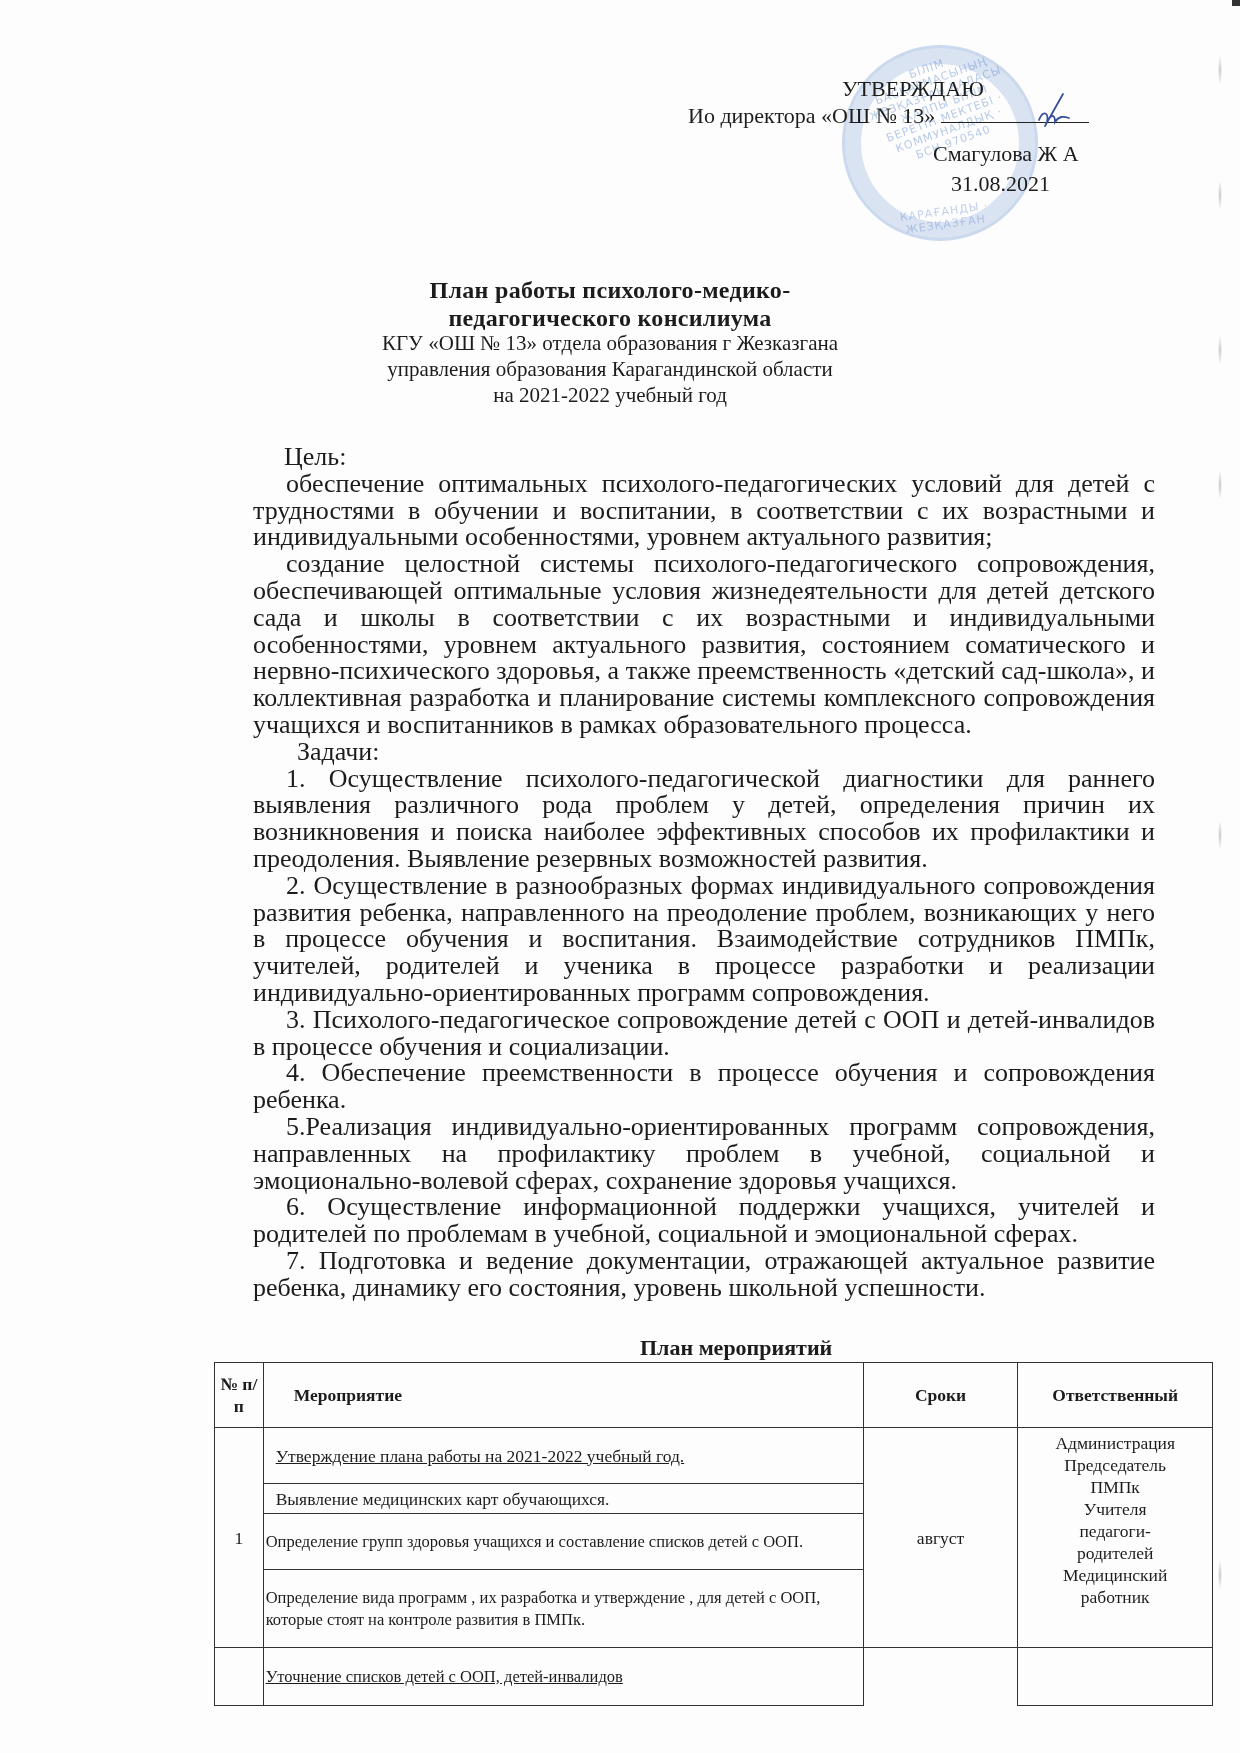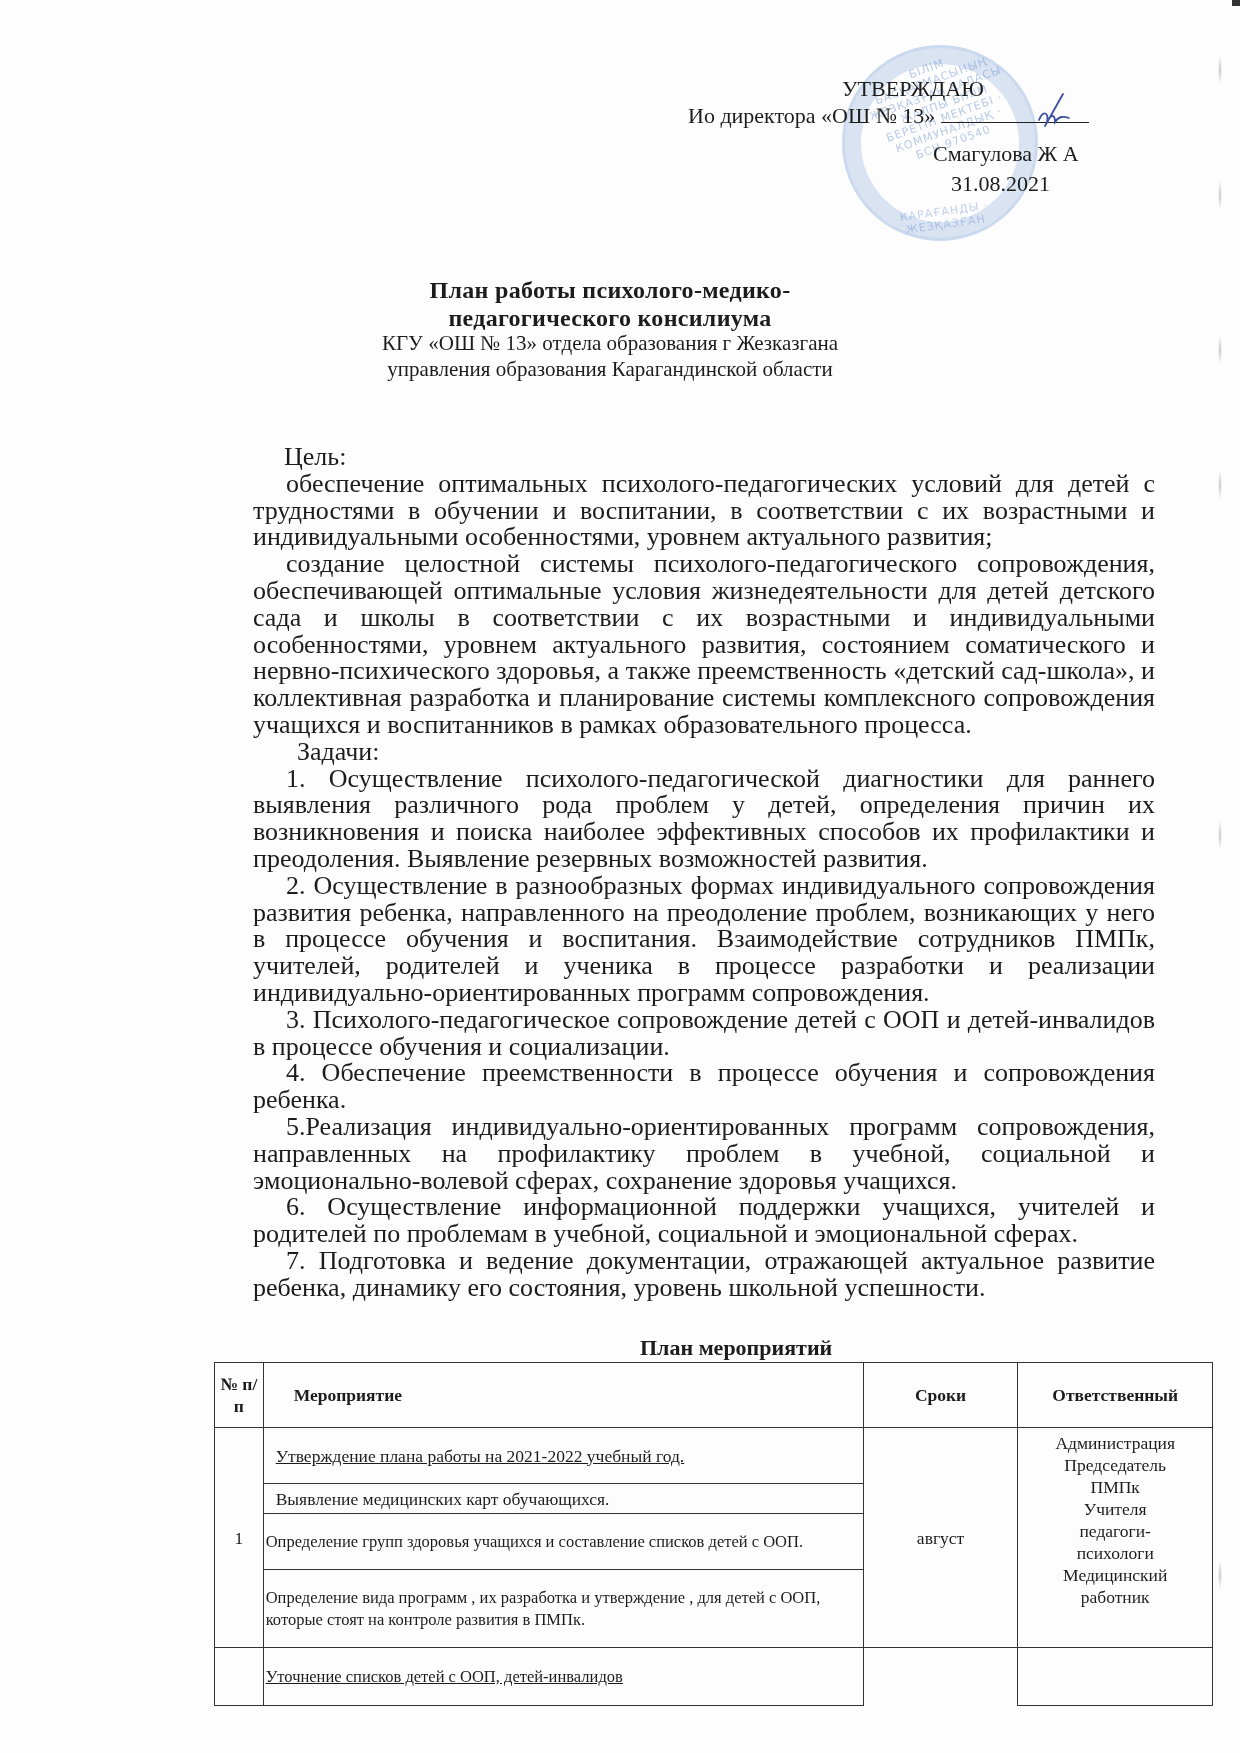--- a/index.html
+++ b/index.html
@@ -88,20 +88,21 @@
   <div class="approve approve-name">Смагулова Ж А</div>
   <div class="approve approve-date">31.08.2021</div>
 
   <div class="title title-main">
     <div>План работы психолого-медико-</div>
     <div>педагогического консилиума</div>
   </div>
   <div class="title title-sub">
     <div>КГУ «ОШ № 13» отдела образования г Жезказгана</div>
     <div>управления образования Карагандинской области</div>
+    <div>на 2021-2022 учебный год</div>
   </div>
 
   <div class="body-text" style="top:444px;">
     <p class="p ind-label">Цель:</p>
     <p class="p ind">обеспечение оптимальных психолого-педагогических условий для детей с трудностями в обучении и воспитании, в соответствии с их возрастными и индивидуальными особенностями, уровнем актуального развития;</p>
     <p class="p ind">создание целостной системы психолого-педагогического сопровождения, обеспечивающей оптимальные условия жизнедеятельности для детей детского сада и школы в соответствии с их возрастными и индивидуальными особенностями, уровнем актуального развития, состоянием соматического и нервно-психического здоровья, а также преемственность «детский сад-школа», и коллективная разработка и планирование системы комплексного сопровождения учащихся и воспитанников в рамках образовательного процесса.</p>
     <p class="p ind-label2">Задачи:</p>
     <p class="p ind">1. Осуществление психолого-педагогической диагностики для раннего выявления различного рода проблем у детей, определения причин их возникновения и поиска наиболее эффективных способов их профилактики и преодоления. Выявление резервных возможностей развития.</p>
     <p class="p ind">2.  Осуществление в разнообразных формах индивидуального сопровождения развития ребенка, направленного на преодоление проблем, возникающих у него  в процессе обучения и воспитания. Взаимодействие сотрудников ПМПк, учителей, родителей и ученика в процессе разработки и реализации индивидуально-ориентированных программ сопровождения.</p>
     <p class="p ind">3.  Психолого-педагогическое сопровождение детей с ООП и детей-инвалидов в процессе обучения и социализации.</p>
@@ -126,21 +127,21 @@
       <tr style="height:56px">
         <td class="c-num" rowspan="4">1</td>
         <td class="c-event ev-justify">Утверждение      плана      работы       на     2021-2022 учебный год.</td>
         <td class="c-term" rowspan="4">август</td>
         <td class="c-resp resp-cell" rowspan="4">
           <div>Администрация</div>
           <div>Председатель</div>
           <div>ПМПк</div>
           <div>Учителя</div>
           <div>педагоги-</div>
-          <div>психологи</div>
+          <div>родителей</div>
           <div>Медицинский</div>
           <div>работник</div>
         </td>
       </tr>
       <tr style="height:30px">
         <td class="c-event">Выявление медицинских карт обучающихся.</td>
       </tr>
       <tr style="height:56px">
         <td class="c-event ev-small">Определение  групп здоровья учащихся и составление списков детей с ООП.</td>
       </tr>

